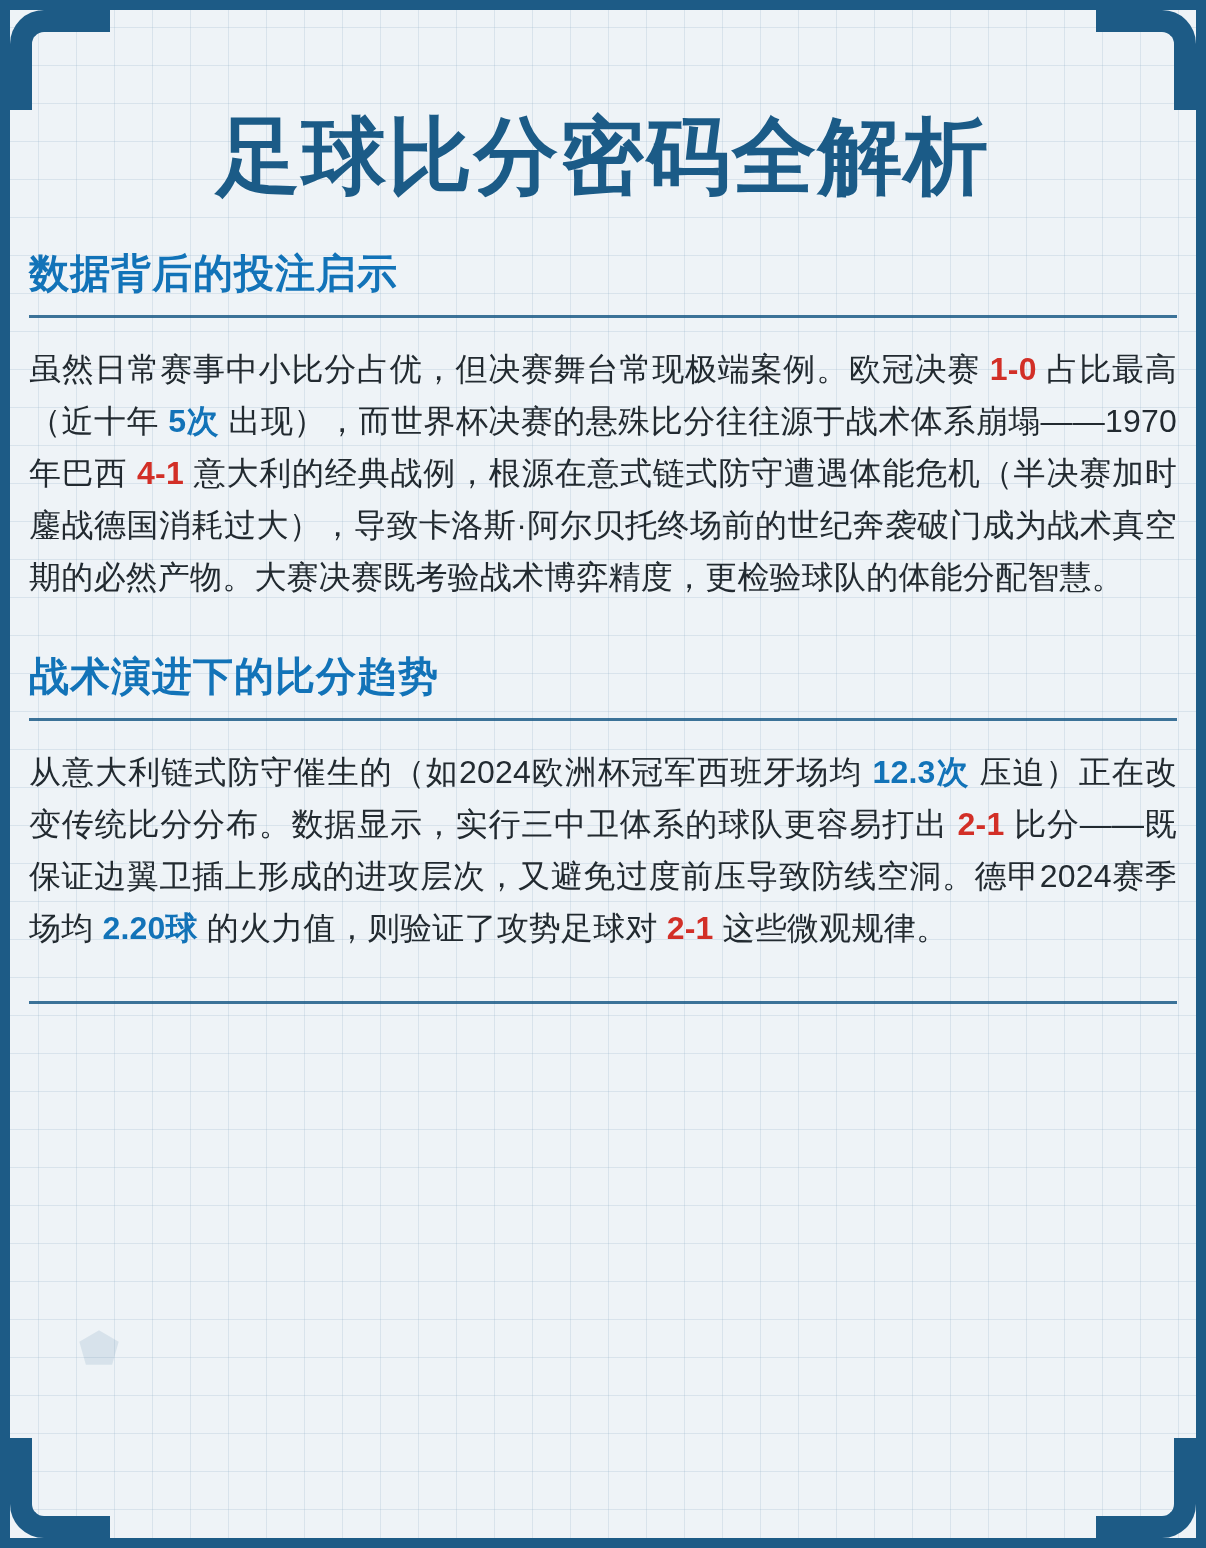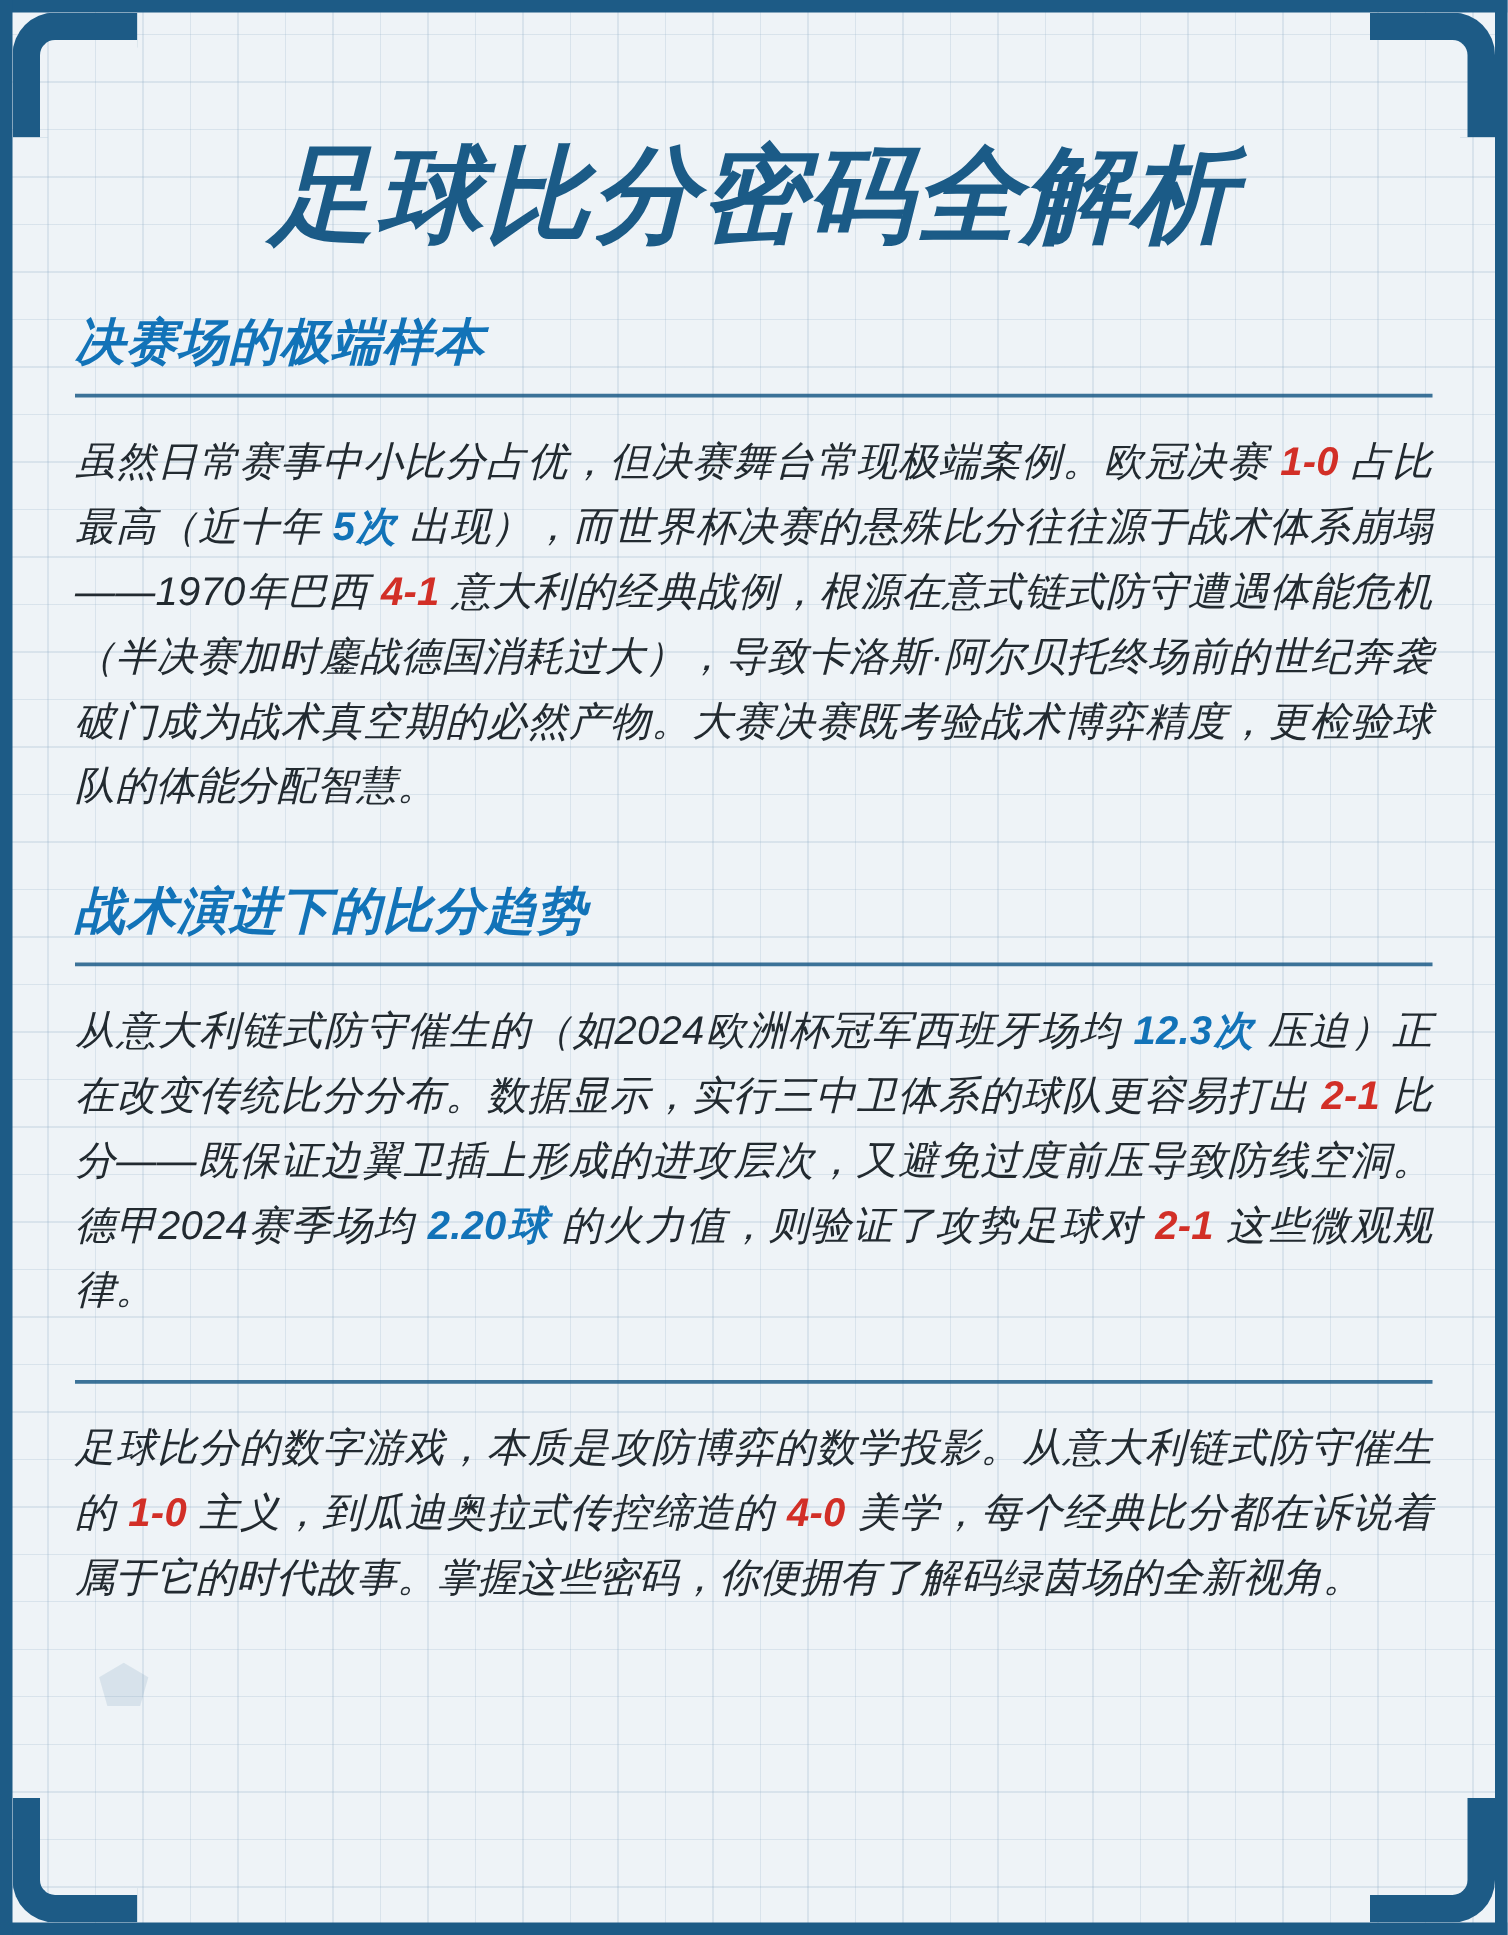--- a/index.html
+++ b/index.html
@@ -40,23 +40,22 @@
     height: 78px;
     border: 0 solid #1d5b86;
   }
   .corner-tl { top: 10px; left: 10px; border-top-width: 22px; border-left-width: 22px; border-top-left-radius: 34px; }
   .corner-tr { top: 10px; right: 10px; border-top-width: 22px; border-right-width: 22px; border-top-right-radius: 34px; }
   .corner-bl { bottom: 10px; left: 10px; border-bottom-width: 22px; border-left-width: 22px; border-bottom-left-radius: 34px; }
   .corner-br { bottom: 10px; right: 10px; border-bottom-width: 22px; border-right-width: 22px; border-bottom-right-radius: 34px; }
 
   .content {
     position: relative;
-    padding: 0 60px;
+    padding: 0 29px;
     box-sizing: border-box;
-    font-style: italic;
   }
 
   .title {
     margin: 0;
     padding-top: 112px;
     text-align: center;
     font-size: 84px;
     line-height: 1.05;
     font-weight: bold;
     color: #1b5b87;
@@ -117,32 +116,31 @@
   <div class="corner corner-tr"></div>
   <div class="corner corner-bl"></div>
   <div class="corner corner-br"></div>
 
   <div class="content">
 
     <h1 class="title">足球比分密码全解析</h1>
 
     <div id="sections-root">
         <div class="section">
-          <div class="section-heading">决赛场的极端样本</div>
+          <div class="section-heading">数据背后的投注启示</div>
           <div class="rule"></div>
           <p class="para"><span>虽然日常赛事中小比分占优，但决赛舞台常现极端案例。欧冠决赛 </span><span class="hl-red">1-0</span><span> 占比最高（近十年 </span><span class="hl-blue">5次</span><span> 出现），而世界杯决赛的悬殊比分往往源于战术体系崩塌——1970年巴西 </span><span class="hl-red">4-1</span><span> 意大利的经典战例，根源在意式链式防守遭遇体能危机（半决赛加时鏖战德国消耗过大），导致卡洛斯·阿尔贝托终场前的世纪奔袭破门成为战术真空期的必然产物。大赛决赛既考验战术博弈精度，更检验球队的体能分配智慧。</span></p>
         </div>
         <div class="section">
           <div class="section-heading">战术演进下的比分趋势</div>
           <div class="rule"></div>
           <p class="para"><span>从意大利链式防守催生的（如2024欧洲杯冠军西班牙场均 </span><span class="hl-blue">12.3次</span><span> 压迫）正在改变传统比分分布。数据显示，实行三中卫体系的球队更容易打出 </span><span class="hl-red">2-1</span><span> 比分——既保证边翼卫插上形成的进攻层次，又避免过度前压导致防线空洞。德甲2024赛季场均 </span><span class="hl-blue">2.20球</span><span> 的火力值，则验证了攻势足球对 </span><span class="hl-red">2-1</span><span> 这些微观规律。</span></p>
         </div>
         <div class="section">
           <div class="rule"></div>
-          <p class="para"><span>足球比分的数字游戏，本质是攻防博弈的数学投影。从意大利链式防守催生的 </span><span class="hl-red">1-0</span><span> 主义，到瓜迪奥拉式传控缔造的 </span><span class="hl-red">4-0</span><span> 美学，每个经典比分都在诉说着属于它的时代故事。掌握这些密码，你便拥有了解码绿茵场的全新视角。</span></p>
         </div>
       </div>
 
   </div>
 
   <svg class="watermark" viewBox="0 0 64 56">
     <path d="M32 4 L56 18 L48 46 L16 46 L8 18 Z" fill="#1d5b86"></path>
   </svg>
 
 </div>

